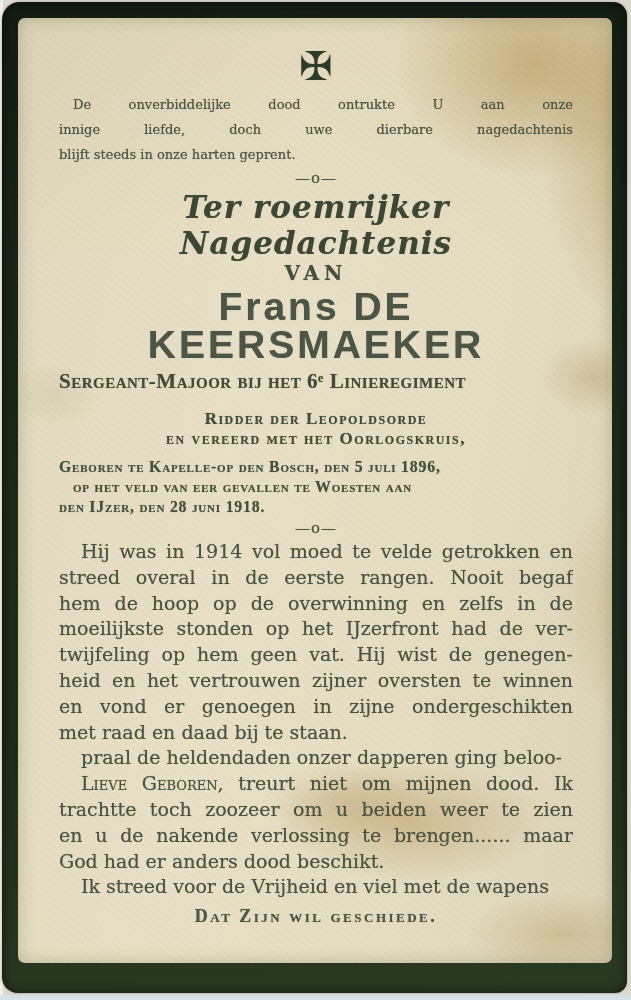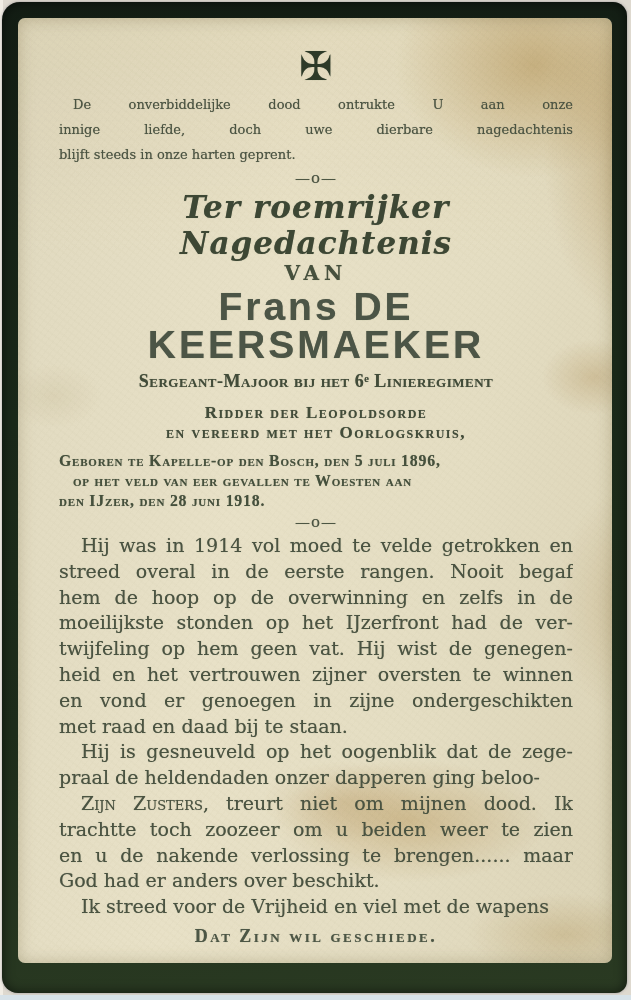--- a/index.html
+++ b/index.html
@@ -64,24 +64,24 @@
 
   .divider{text-align:center;font-size:15px;line-height:18px;margin-top:2px;color:#4b5442;letter-spacing:1px;}
 
   .title{font-size:31px;line-height:36px;margin:2px 0 0;text-align:center;
     font-weight:bold;font-style:italic;letter-spacing:1px;color:#3d4734;}
   .van{margin-top:4px;text-align:center;font-size:20px;line-height:17px;
     font-weight:bold;letter-spacing:5px;color:#46503d;}
   .name{margin-top:6px;text-align:center;
     font-family:"Liberation Sans","DejaVu Sans",sans-serif;
     font-size:39px;line-height:38px;font-weight:bold;letter-spacing:3px;color:#4c5546;}
-  .rank{margin-top:5px;text-align:center;font-variant:small-caps;font-weight:bold;
-    font-size:18px;line-height:24px;letter-spacing:.5px;color:#424c39;
+  .rank{margin-top:5px;text-align:left;font-variant:small-caps;font-weight:bold;
+    font-size:21px;line-height:24px;letter-spacing:.5px;color:#424c39;
     font-family:"Liberation Serif","DejaVu Serif",serif;}
-  .honors{margin-top:10px;font-size:17px;line-height:20px;font-variant:small-caps;font-weight:bold;
+  .honors{margin-top:16px;font-size:17px;line-height:20px;font-variant:small-caps;font-weight:bold;
     letter-spacing:1.5px;color:#424c39;font-family:"Liberation Serif","DejaVu Serif",serif;}
   .honors .line{text-align:center;text-align-last:center;}
   .vitals{margin-top:8px;font-size:15.8px;line-height:20px;font-variant:small-caps;font-weight:bold;
     letter-spacing:.8px;color:#45503c;font-family:"Liberation Serif","DejaVu Serif",serif;}
   .vitals .line{text-align:left;text-align-last:left;}
   .vitals .line:nth-child(2){text-indent:14px;}
 
   .bodytext{font-size:19px;line-height:25.8px;color:#4a5341;}
   .first-body{margin-top:2px;}
   .addr .lead-line{text-indent:22px;}
@@ -133,30 +133,29 @@
           <div class="line">streed overal in de eerste rangen. Nooit begaf</div>
           <div class="line">hem de hoop op de overwinning en zelfs in de</div>
           <div class="line">moeilijkste stonden op het IJzerfront had de ver-</div>
           <div class="line">twijfeling op hem geen vat. Hij wist de genegen-</div>
           <div class="line">heid en het vertrouwen zijner oversten te winnen</div>
           <div class="line">en vond er genoegen in zijne ondergeschikten</div>
           <div class="line">met raad en daad bij te staan.</div>
         </div>
 
       <div class="para bodytext">
-          <div class="line">Hij is gesneuveld op het oogenblik dat de zege-</div>
           <div class="line">praal de heldendaden onzer dapperen ging beloo-</div>
         </div>
 
       <div class="bodytext addr">
-        <div class="line lead-line"><span class="sc">Zijn Zusters,</span><span> treurt niet om mijnen dood. Ik</span></div>
+        <div class="line lead-line"><span class="sc">Lieve Geboren,</span><span> treurt niet om mijnen dood. Ik</span></div>
         <div class="para sub">
             <div class="line">trachtte toch zoozeer om u beiden weer te zien</div>
             <div class="line">en u de nakende verlossing te brengen...... maar</div>
-            <div class="line">God had er anders over beschikt.</div>
+            <div class="line">God had er anders dood beschikt.</div>
           </div>
       </div>
 
       <div class="para bodytext">
           <div class="line">Ik streed voor de Vrijheid en viel met de wapens</div>
         </div>
 
       <div class="closing">Dat Zijn wil geschiede.</div>
 
     </div>

